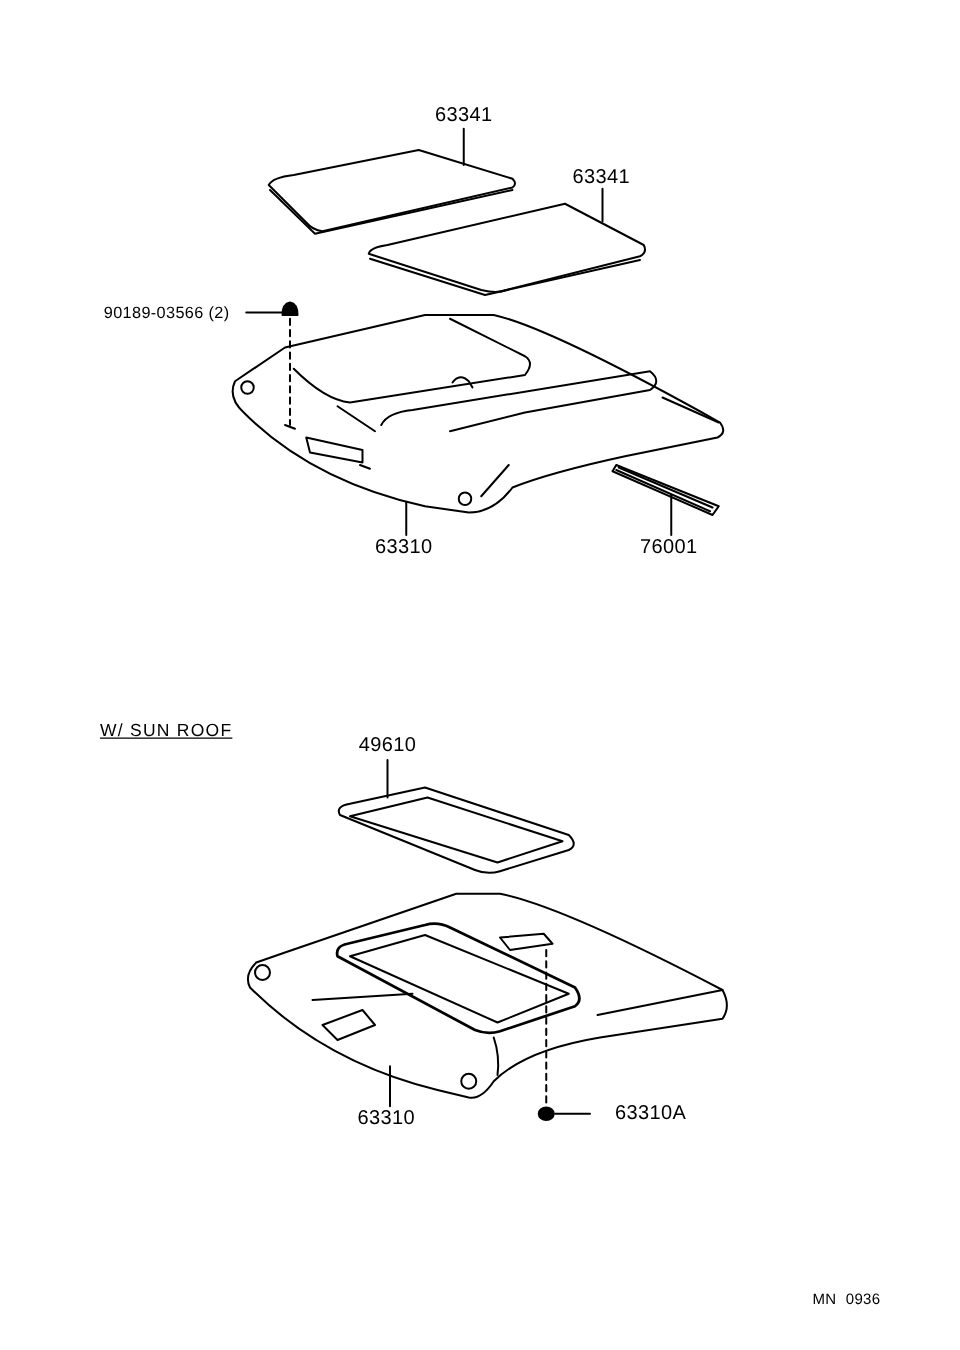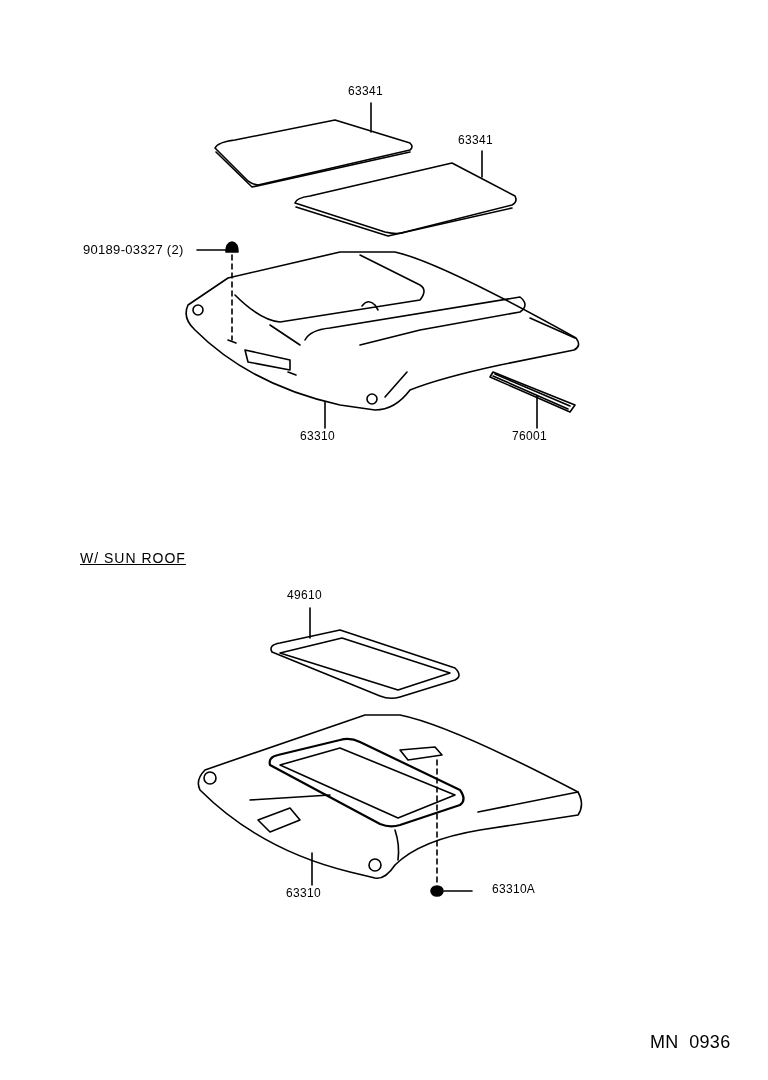--- a/index.html
+++ b/index.html
@@ -1,18 +1,18 @@
 <!DOCTYPE html>
 <html><head>
 <meta charset="utf-8">
 <style>
   html, body { margin:0; padding:0; background:#fff; }
   body { width:768px; height:1080px; position:relative; overflow:hidden; font-family:"Liberation Sans", sans-serif; color:#000; }
   svg.drawing { position:absolute; left:0; top:0; }
-  .lbl { position:absolute; font-size:12px; letter-spacing:0.3px; white-space:nowrap; }
+  .lbl { position:absolute; font-size:16px; letter-spacing:0.3px; white-space:nowrap; }
   .section-title { position:absolute; font-size:14px; text-decoration:underline; letter-spacing:1px; white-space:nowrap; }
 </style>
 </head>
 <body>
 
 <svg class="drawing" width="768" height="1080" viewBox="0 0 768 1080" fill="none" stroke="#000" stroke-width="1.6" stroke-linejoin="round" stroke-linecap="round">
 
   <g>
     <path d="M215,148 Q218,142 235,140 L335,120 L410,143 Q414,147 410,150 L258,185 Q250,184 245,178 Z"></path>
     <path d="M216,152 L252,187 L410,152"></path>
@@ -76,22 +76,22 @@
 
   <g>
     <line x1="437" y1="760" x2="437" y2="882" stroke-dasharray="5,4"></line>
     <ellipse cx="437" cy="891" rx="6" ry="5" fill="#000"></ellipse>
     <line x1="444" y1="891" x2="472" y2="891"></line>
   </g>
 </svg>
 
 <div class="lbl" style="left:348px;top:84px;">63341</div>
 <div class="lbl" style="left:458px;top:133px;">63341</div>
-<div class="lbl" style="left:83px;top:242px;font-size:13px;">90189-03327 (2)</div>
+<div class="lbl" style="left:83px;top:242px;font-size:13px;">90189-03566 (2)</div>
 <div class="lbl" style="left:300px;top:429px;">63310</div>
 <div class="lbl" style="left:512px;top:429px;">76001</div>
 
-<div class="section-title" style="left:80px;top:550px;">W/ SUN  ROOF</div>
+<div class="section-title" style="left:80px;top:576px;">W/ SUN  ROOF</div>
 <div class="lbl" style="left:287px;top:588px;">49610</div>
 <div class="lbl" style="left:286px;top:886px;">63310</div>
 <div class="lbl" style="left:492px;top:882px;">63310A</div>
 
-<div class="lbl" style="left:650px;top:1032px;font-size:18px;white-space:pre;">MN  0936</div>
+<div class="lbl" style="left:650px;top:1032px;font-size:12px;white-space:pre;">MN  0936</div>
 
 </body></html>

